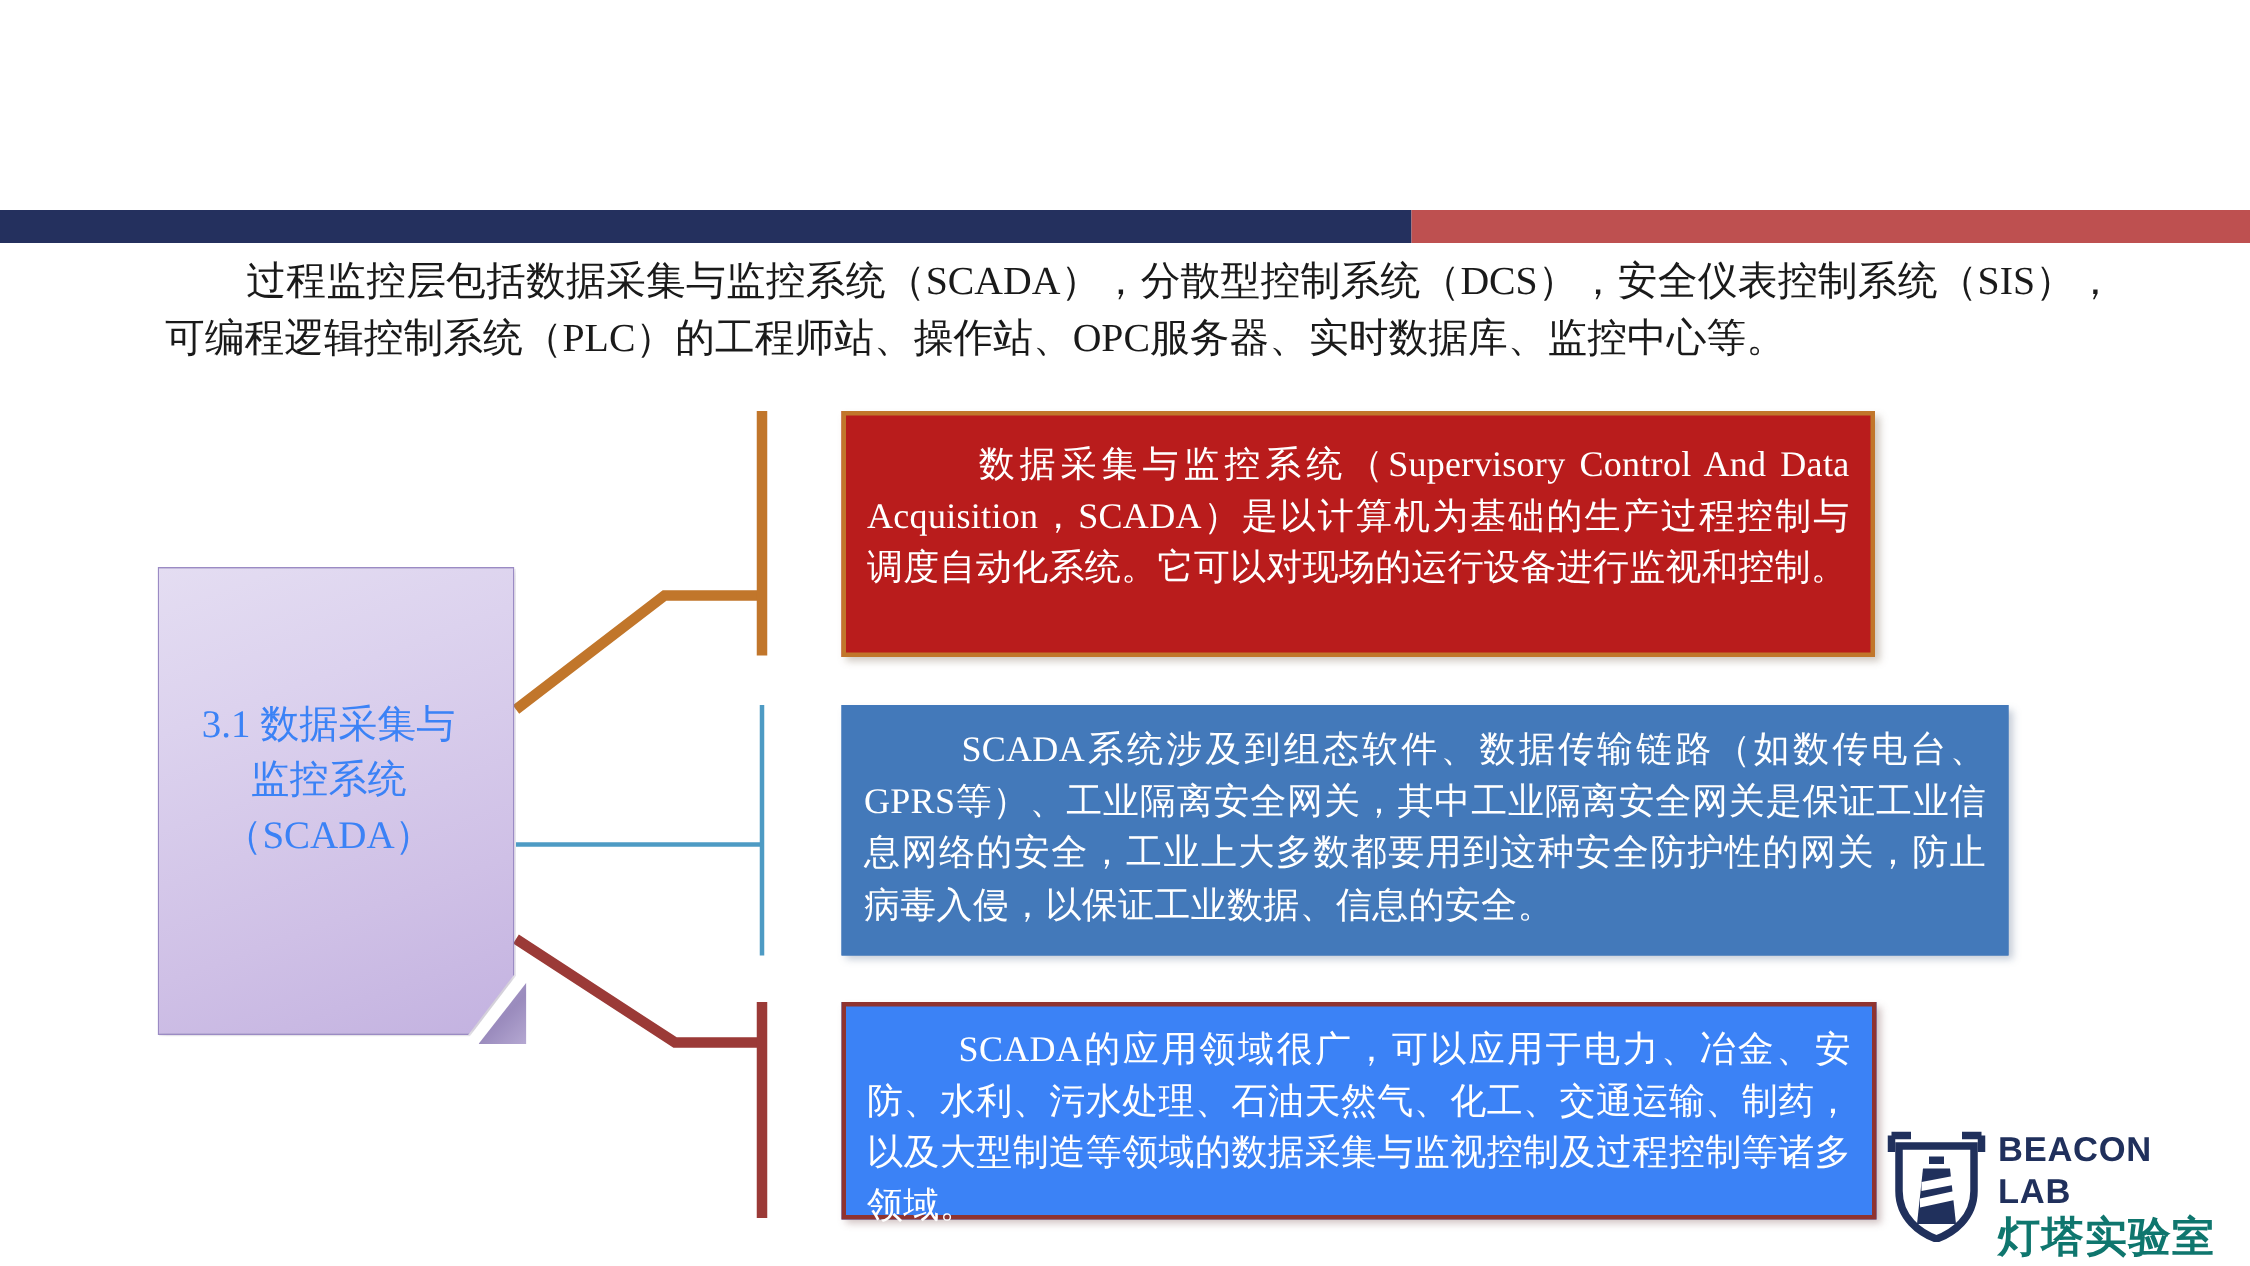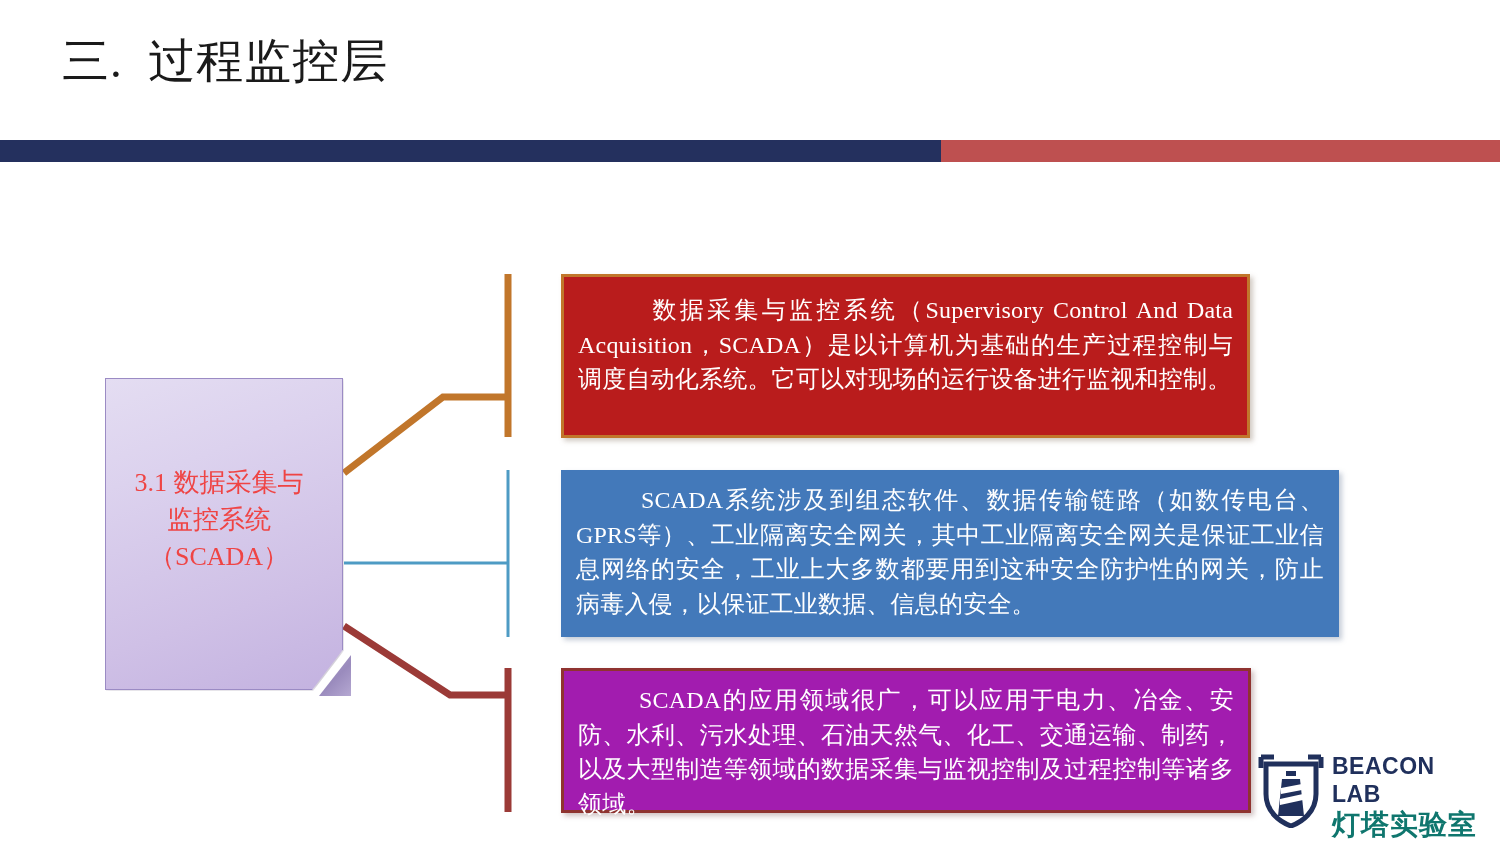--- a/index.html
+++ b/index.html
@@ -47,21 +47,21 @@
     box-sizing:border-box;
   }
   .note-fold{
     position:absolute;right:1px;bottom:1px;width:32px;height:41px;
     background:linear-gradient(135deg,#a99bc9 0%,#9a8bbd 55%,#b5a8d2 100%);
     -webkit-clip-path:polygon(100% 0,100% 100%,0 100%);
     clip-path:polygon(100% 0,100% 100%,0 100%);
   }
   .note-text{
     position:absolute;left:0;top:92px;width:238px;
-    text-align:center;font-size:26px;line-height:37px;color:#ef4444;
+    text-align:center;font-size:26px;line-height:37px;color:#3b82f6;
     white-space:pre-line;
     font-family:Liberation Serif, serif;
   }
 
   
   .connectors{position:absolute;left:0;top:0;width:1500px;height:844px;pointer-events:none;}
 
   
   .cbox{position:absolute;box-sizing:border-box;}
   .cbox .inner{
@@ -76,21 +76,21 @@
   }
   .box-orange .inner{padding:16px 14px 0 14px;}
   .box-blue{
     left:561px;top:470px;width:778px;height:167px;
     background:#4379ba;border:1px solid #4379ba;
     box-shadow:3px 3px 5px rgba(90,110,140,0.35);
   }
   .box-blue .inner{padding:12px 14px 0 14px;}
   .box-red{
     left:561px;top:668px;width:690px;height:145px;
-    background:#a21caf;border:3px solid #8f3330;
+    background:#3b82f6;border:3px solid #8f3330;
     box-shadow:3px 3px 5px rgba(120,80,80,0.35);
   }
   .box-red .inner{padding:12px 14px 0 14px;}
 
   
   .logo{position:absolute;left:1258px;top:752px;width:228px;height:78px;}
   .logo-shield{position:absolute;left:0;top:2px;width:66px;height:74px;}
   .logo-txt{position:absolute;left:74px;top:0;width:152px;}
   .logo-en{
     font-family:"Liberation Sans","DejaVu Sans",sans-serif;
@@ -101,27 +101,27 @@
     font-family:"DejaVu Sans","Liberation Sans",sans-serif;
     font-weight:bold;font-size:28px;line-height:34px;
     color:#0f766e;letter-spacing:1px;
   }
 </style>
 </head>
 <body>
 
 <div id="slide">
 
-  <div class="title">三.  过程监控层</div>
 
   <div class="divider">
     <div class="navy"></div>
     <div class="red"></div>
   </div>
 
+  <div class="intro">        过程监控层包括数据采集与监控系统（SCADA），分散型控制系统（DCS），安全仪表控制系统（SIS），可编程逻辑控制系统（PLC）的工程师站、操作站、OPC服务器、实时数据库、监控中心等。</div>
 
   <svg class="connectors" viewBox="0 0 1500 844" width="1500" height="844" xmlns="http://www.w3.org/2000/svg">
 
     <path d="M 344 473 L 443 397 L 508 397" stroke="#C1762B" stroke-width="7" fill="none" stroke-linecap="butt" stroke-linejoin="miter"></path>
     <line x1="508" y1="274" x2="508" y2="437" stroke="#C1762B" stroke-width="7"></line>
 
     <path d="M 344 563 L 508 563" stroke="#4E9BC4" stroke-width="3" fill="none"></path>
     <line x1="508" y1="470" x2="508" y2="637" stroke="#4E9BC4" stroke-width="3"></line>
 
     <path d="M 344 626 L 450 695 L 508 695" stroke="#9B3A37" stroke-width="7" fill="none" stroke-linejoin="miter"></path>

